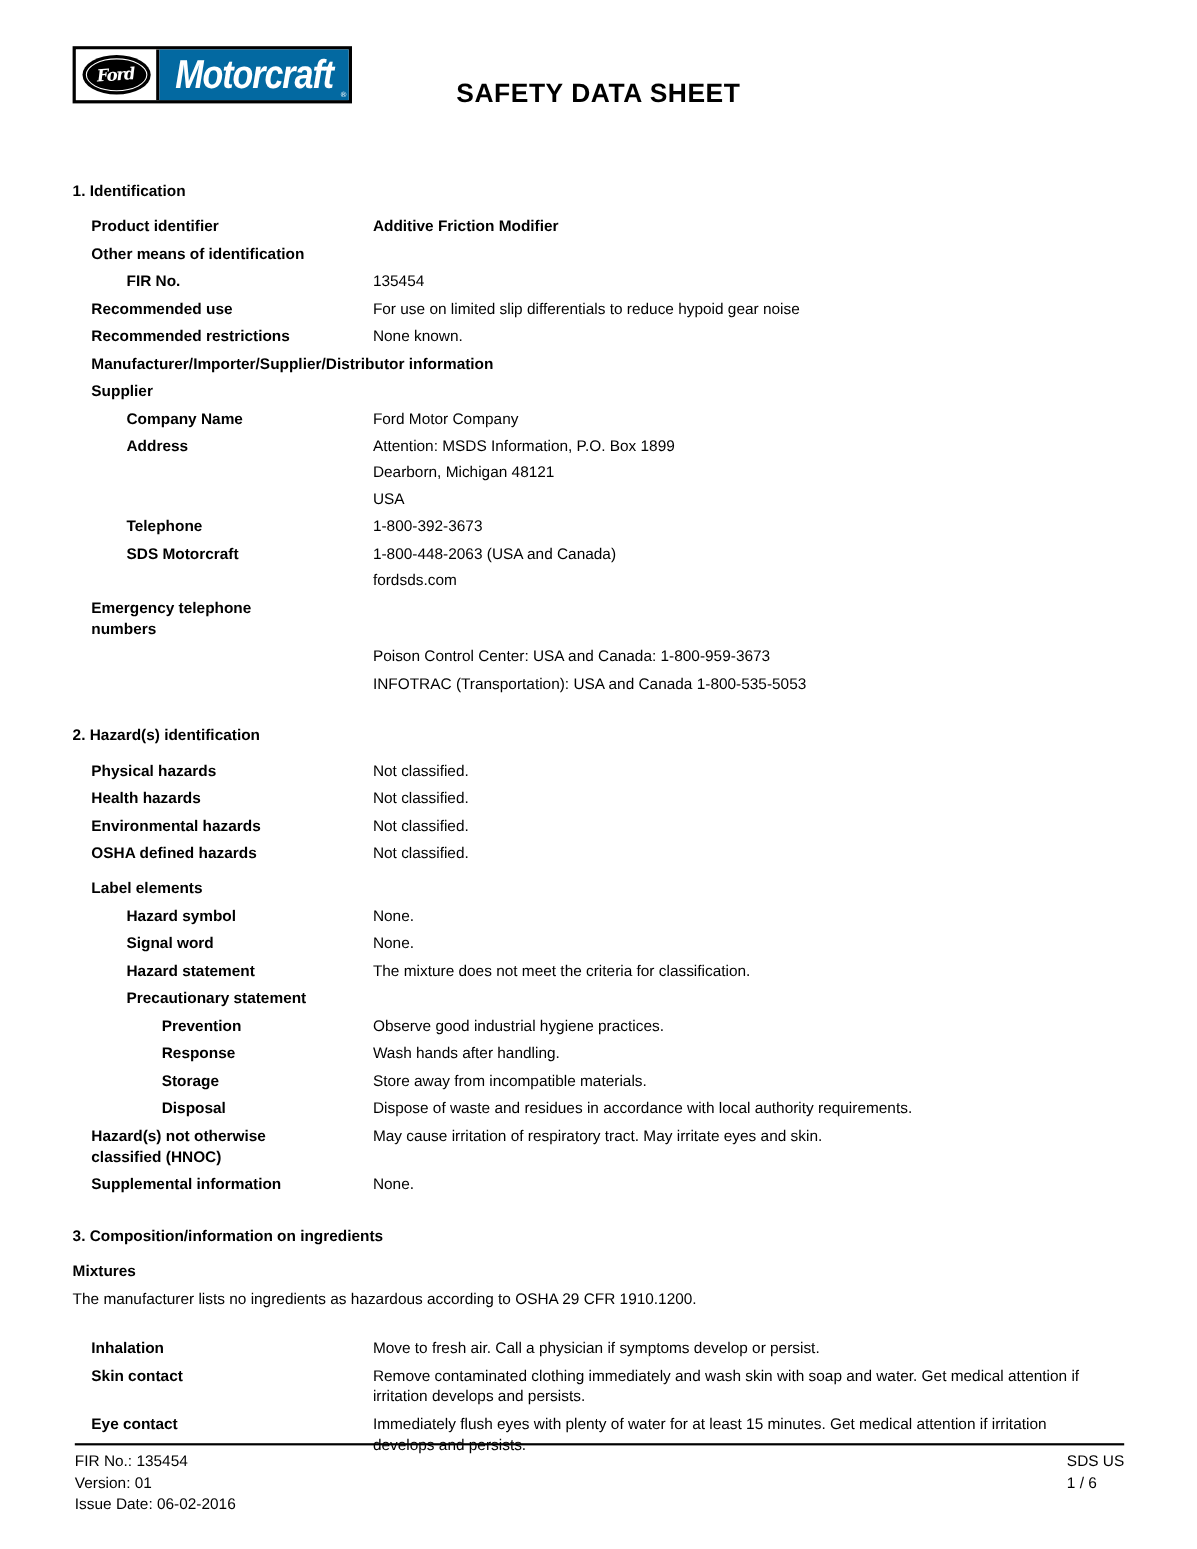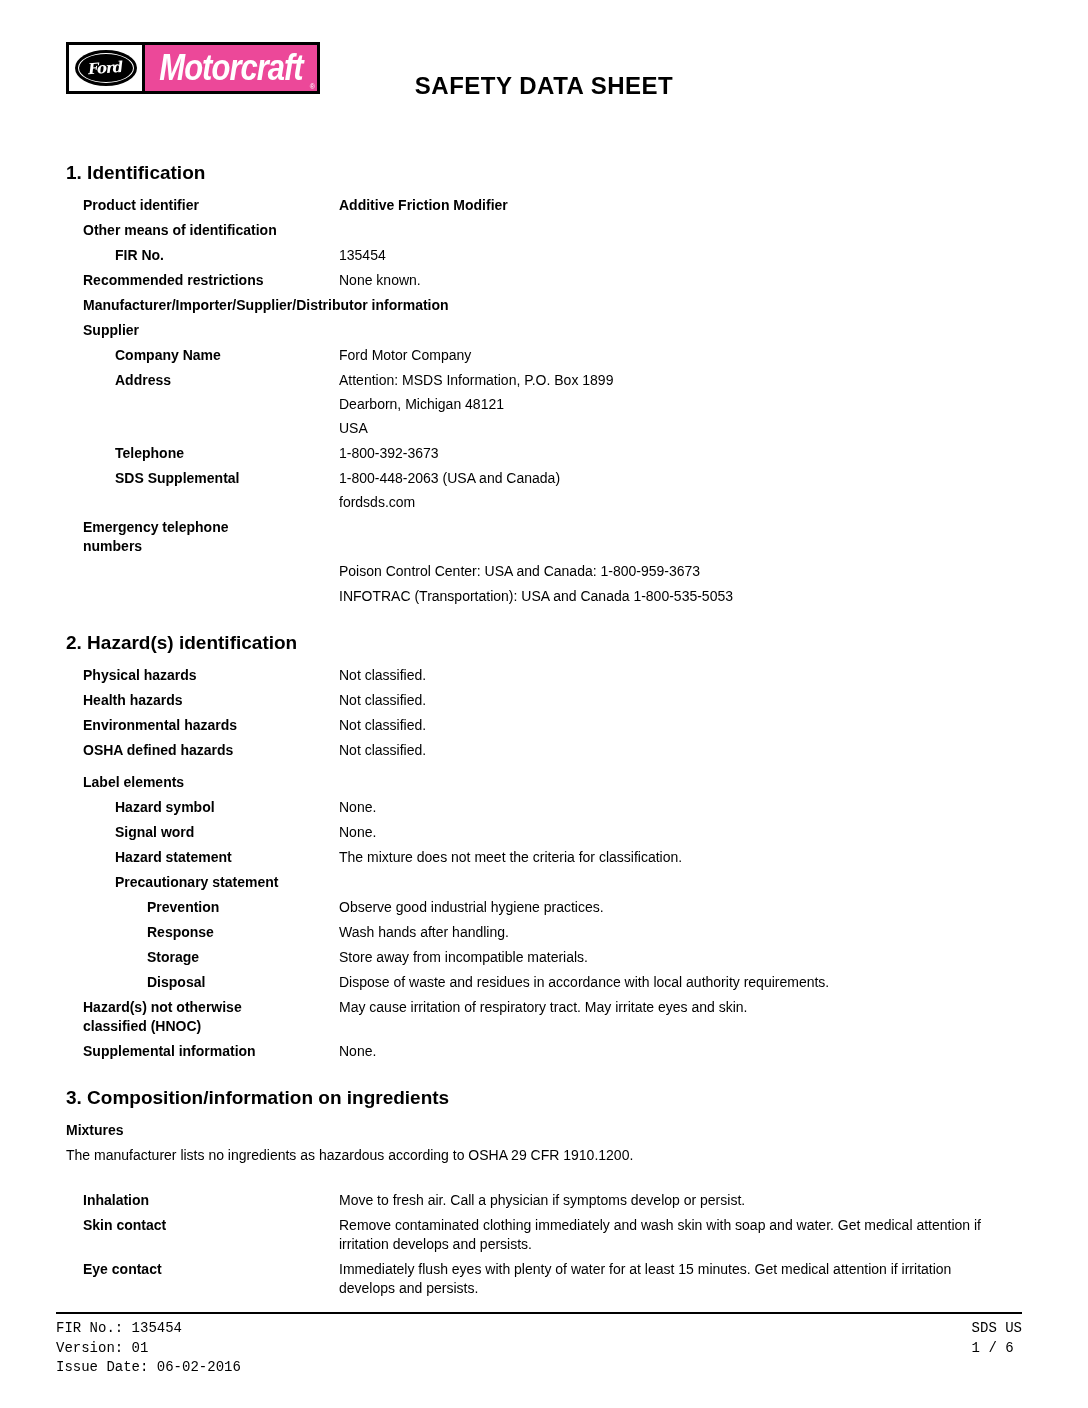--- a/index.html
+++ b/index.html
@@ -58,60 +58,60 @@
     position: absolute; left: 0; right: 0; top: 4px;
     text-align: center;
     font-size: 24px; font-weight: bold; letter-spacing: 0.5px;
     white-space: nowrap;
     margin-top: 26px;
   }
 
   
   .sec { margin-top: 26px; }
   .sec:first-child { margin-top: 0; }
-  .sec-heading { font-size: 19px; font-weight: bold; line-height: 22px; margin: 0 0 12px 0; }
+  .sec-heading { font-size: 14px; font-weight: bold; line-height: 22px; margin: 0 0 12px 0; }
   .row { display: flex; margin-bottom: 6px; padding-left: 17px; }
   .row.gap { margin-top: 13px; }
   .lbl {
     width: 256px; flex: none;
     font-weight: bold; line-height: 19px;
     padding-right: 10px;
   }
   .lbl.auto { width: auto; padding-right: 0; }
   .lbl.ind1 { padding-left: 32px; }
   .lbl.ind2 { padding-left: 64px; }
   .val { flex: 1; max-width: 672px; line-height: 19px; }
   .val.b { font-weight: bold; }
   .val.spaced .vline { margin-bottom: 5px; }
   .val.spaced .vline:last-child { margin-bottom: 0; }
   .full-line { line-height: 19px; margin-bottom: 6px; }
   .full-line.b { font-weight: bold; }
 
   
-  .footer { position: absolute; left: 56px; right: 66px; top: 1312px; font-family: Liberation Mono, monospace; }
+  .footer { position: absolute; left: 68px; right: 66px; top: 1312px; }
   .footer-rule { border-top: 2px solid #000; margin-bottom: 5px; }
   .footer-cols { display: flex; justify-content: space-between; }
   .footer-left div, .footer-right div { line-height: 19.5px; }
   .footer-right { text-align: left; }
 </style>
 </head>
 <body>
 
 <div class="page">
 
   <div class="header">
     <div class="logo">
       <div class="logo-ford-cell">
         <div class="ford-oval">
           <div class="ford-oval-ring">
             <span class="ford-script">Ford</span>
           </div>
         </div>
       </div>
-      <div class="logo-red-cell" style="background: #ec4899;">
+      <div class="logo-red-cell" style="background: #0369a1;">
         <span class="motorcraft-wordmark">Motorcraft</span>
         <span class="reg-mark">®</span>
       </div>
     </div>
     <div class="doc-title">SAFETY DATA SHEET</div>
   </div>
 
   <main id="sections">
       <section class="sec">
         <h2 class="sec-heading">1. Identification</h2>
@@ -131,20 +131,28 @@
         <div class="row">
           <div class="lbl ind1">
             <div>FIR No.</div>
           </div>
           <div class="val">
             <div class="vline">135454</div>
           </div>
         </div>
         <div class="row">
           <div class="lbl ind0">
+            <div>Recommended use</div>
+          </div>
+          <div class="val">
+            <div class="vline">For use on limited slip differentials to reduce hypoid gear noise</div>
+          </div>
+        </div>
+        <div class="row">
+          <div class="lbl ind0">
             <div>Recommended restrictions</div>
           </div>
           <div class="val">
             <div class="vline">None known.</div>
           </div>
         </div>
         <div class="row">
           <div class="lbl ind0 auto">
             <div>Manufacturer/Importer/Supplier/Distributor information</div>
           </div>
@@ -175,21 +183,21 @@
         <div class="row">
           <div class="lbl ind1">
             <div>Telephone</div>
           </div>
           <div class="val">
             <div class="vline">1-800-392-3673</div>
           </div>
         </div>
         <div class="row">
           <div class="lbl ind1">
-            <div>SDS Supplemental</div>
+            <div>SDS Motorcraft</div>
           </div>
           <div class="val spaced">
             <div class="vline">1-800-448-2063 (USA and Canada)</div>
             <div class="vline">fordsds.com</div>
           </div>
         </div>
         <div class="row">
           <div class="lbl ind0 auto">
             <div>Emergency telephone</div>
             <div>numbers</div>

